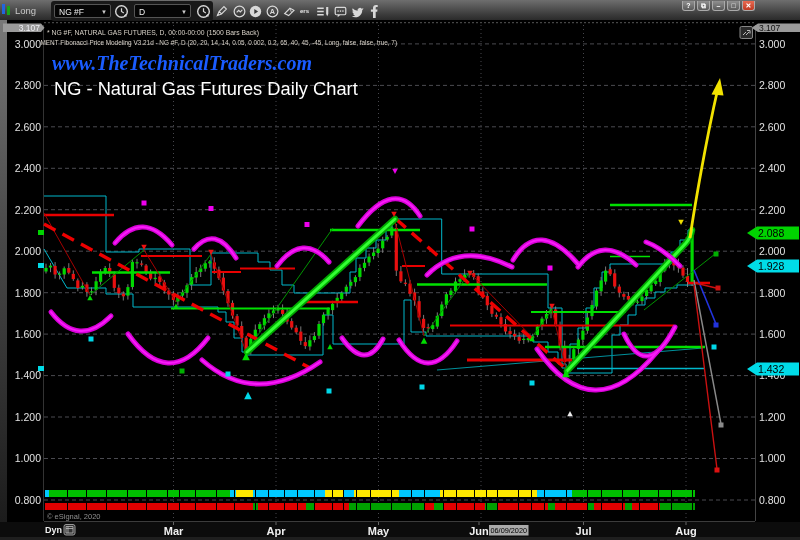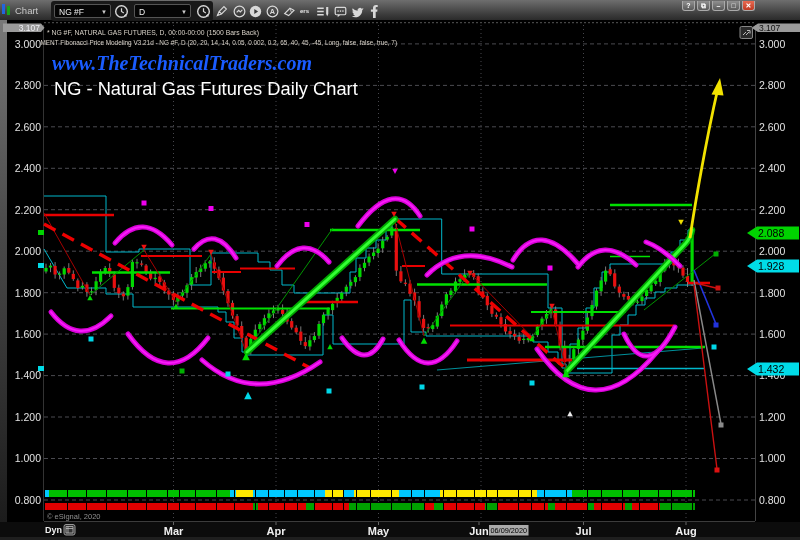--- a/index.html
+++ b/index.html
@@ -628,21 +628,21 @@
 <text x="490.5" y="533" font-family="Liberation Sans, sans-serif" font-size="7.3px" fill="#000">06/09/2020</text>
 <text x="45" y="533" font-family="Liberation Sans, sans-serif" font-size="9px" font-weight="bold" fill="#eee">Dyn</text>
 <rect x="64" y="524.5" width="11" height="10.5" fill="#333" stroke="#999" rx="2"></rect>
 <path d="M66 526.5 h7 v6.5 h-7 z M66 528.5 h7 M68 526.5 v6.5" stroke="#bbb" fill="none" stroke-width="0.8"></path>
 <rect x="0" y="537" width="800" height="3" fill="#1f1f1f"></rect>
 </svg>
 
 <div style="position:absolute;left:0;top:0;width:800px;height:20px;background:linear-gradient(#6e6e6e,#565656 35%,#3a3a3a 75%,#2b2b2b)">
  <div style="position:absolute;left:2px;top:4px;width:3px;height:10px;background:#2266dd"></div>
  <div style="position:absolute;left:6.5px;top:6px;width:3px;height:9px;background:#18a818"></div>
- <div style="position:absolute;left:15px;top:5px;font:9.5px 'Liberation Sans',sans-serif;color:#c8c8c8">Chart</div>
+ <div style="position:absolute;left:15px;top:5px;font:9.5px 'Liberation Sans',sans-serif;color:#c8c8c8">Long</div>
  <div style="position:absolute;left:51px;top:1px;width:162px;height:20px;background:#191919;border-radius:3px"></div>
  <div style="position:absolute;left:54px;top:4px;width:57px;height:14px;background:#050505;border:1px solid #555;border-radius:2px;color:#eee;font:8.5px 'Liberation Sans',sans-serif;padding:2px 0 8px 4px">NG #F<span style="position:absolute;right:3px;top:4px;font-size:6px;color:#ccc">▼</span></div>
  <svg style="position:absolute;left:114px;top:4px" width="15" height="15" viewBox="0 0 16 16">
         <circle cx="8" cy="8" r="6.2" fill="none" stroke="#d8d8d8" stroke-width="1.5"></circle>
         <path d="M8 4.5 V8 L10.5 9.5" stroke="#d8d8d8" stroke-width="1.3" fill="none"></path>
         <path d="M10.5 12.5 l3 1.2 l-0.6-3.2" fill="#d8d8d8"></path>
       </svg>
  <div style="position:absolute;left:134px;top:4px;width:57px;height:14px;background:#050505;border:1px solid #555;border-radius:2px;color:#eee;font:8.5px 'Liberation Sans',sans-serif;padding:2px 0 0 4px">D<span style="position:absolute;right:3px;top:4px;font-size:6px;color:#ccc">▼</span></div>
  <svg style="position:absolute;left:196px;top:4px" width="15" height="15" viewBox="0 0 16 16">
         <circle cx="8" cy="8" r="6.2" fill="none" stroke="#d8d8d8" stroke-width="1.5"></circle>

